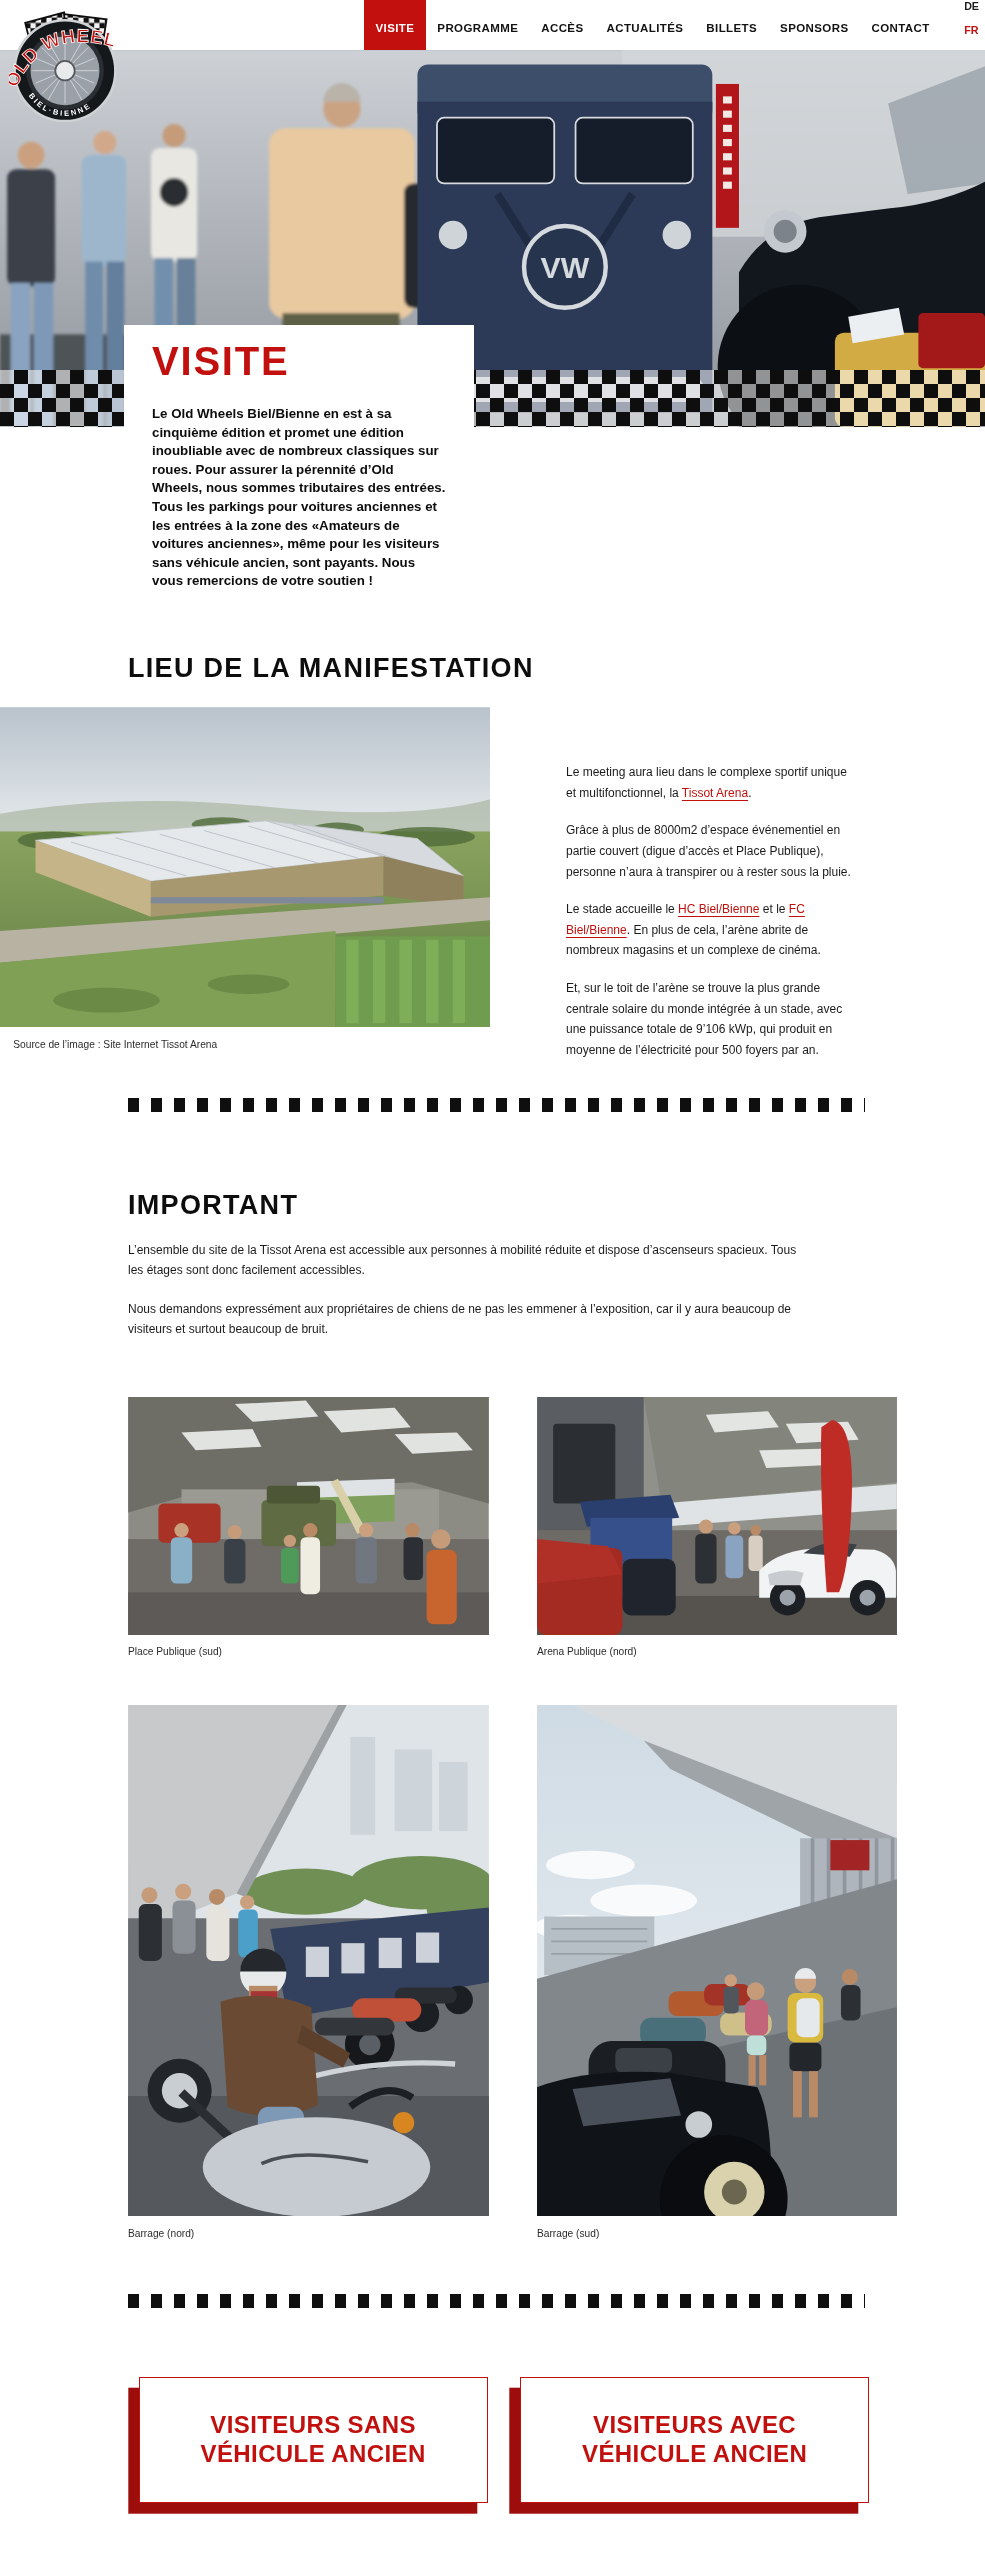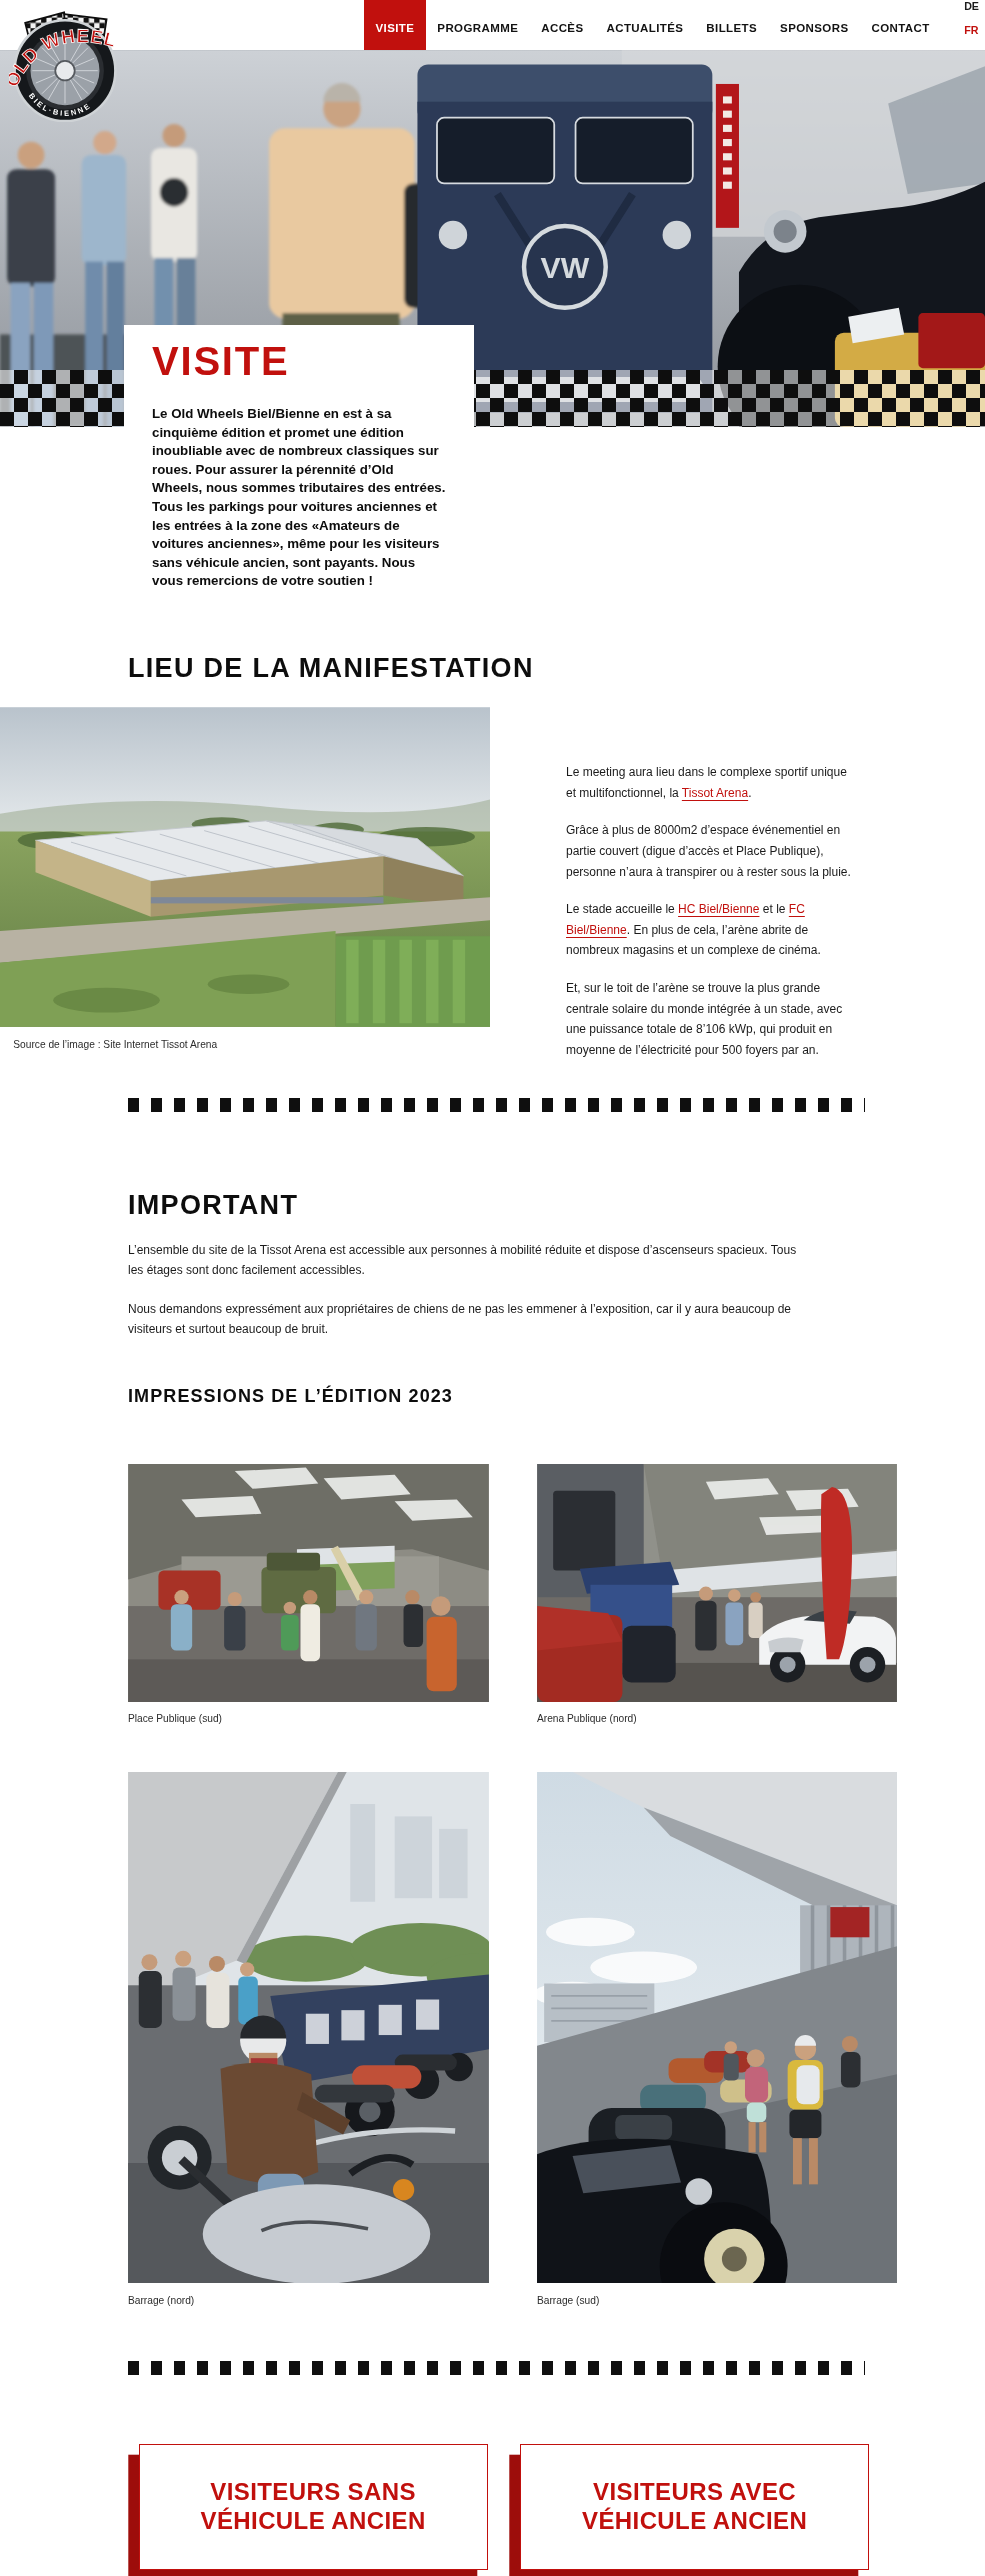--- a/index.html
+++ b/index.html
@@ -303,34 +303,33 @@
       <polygon points="0,288 378,252 378,360 0,360" fill="#7fa055"></polygon>
       <ellipse cx="120" cy="330" rx="60" ry="14" fill="#6a8a45"></ellipse>
       <ellipse cx="280" cy="312" rx="46" ry="11" fill="#6a8a45"></ellipse>
     </svg>
     <figcaption class="photo-caption">Source de l’image : Site Internet Tissot Arena</figcaption>
   </figure>
   <div class="venue-text">
     <p><span>Le meeting aura lieu dans le complexe sportif unique et multifonctionnel, la </span><a class="redlink">Tissot Arena</a><span>.</span></p>
     <p>Grâce à plus de 8000m2 d’espace événementiel en partie couvert (digue d’accès et Place Publique), personne n’aura à transpirer ou à rester sous la pluie.</p>
     <p><span>Le stade accueille le </span><a class="redlink">HC Biel/Bienne</a><span> et le </span><a class="redlink">FC Biel/Bienne</a><span>. En plus de cela, l’arène abrite de nombreux magasins et un complexe de cinéma.</span></p>
-    <p>Et, sur le toit de l’arène se trouve la plus grande centrale solaire du monde intégrée à un stade, avec une puissance totale de 8’106 kWp, qui produit en moyenne de l’électricité pour 500 foyers par an.</p>
+    <p>Et, sur le toit de l’arène se trouve la plus grande centrale solaire du monde intégrée à un stade, avec une puissance totale de 9’106 kWp, qui produit en moyenne de l’électricité pour 500 foyers par an.</p>
   </div>
 </div>
 
 <div class="container">
   <div class="checker-line"></div>
 
   <h2 class="section" style="margin-top:78px;">IMPORTANT</h2>
   <div class="important-text">
     <p>L’ensemble du site de la Tissot Arena est accessible aux personnes à mobilité réduite et dispose d’ascenseurs spacieux. Tous les étages sont donc facilement accessibles.</p>
     <p>Nous demandons expressément aux propriétaires de chiens de ne pas les emmener à l’exposition, car il y aura beaucoup de visiteurs et surtout beaucoup de bruit.</p>
   </div>
 
-  <h3 class="section">IMPRESSIONS DE L’ÉDITION 2023</h3>
 
   <div class="gallery">
 
     <figure>
       <svg width="361" height="238" viewBox="0 0 406 268">
         <rect width="406" height="268" fill="#8d8c84"></rect>
         <polygon points="0,0 406,0 406,120 320,96 70,110 0,130" fill="#6e6e66"></polygon>
         <g fill="#eef0ee" opacity="0.9">
           <polygon points="120,8 200,4 214,22 140,28"></polygon>
             <polygon points="220,16 300,12 318,34 240,40"></polygon>

